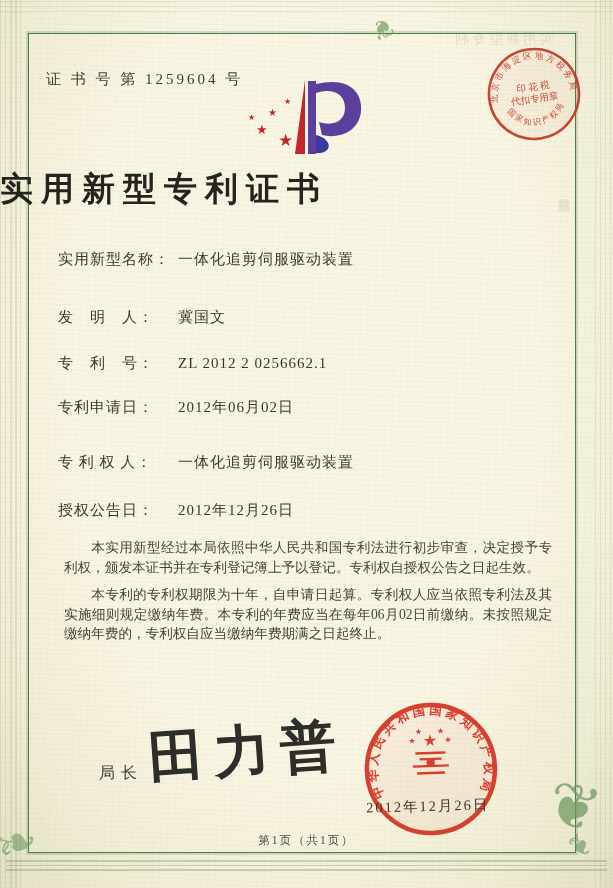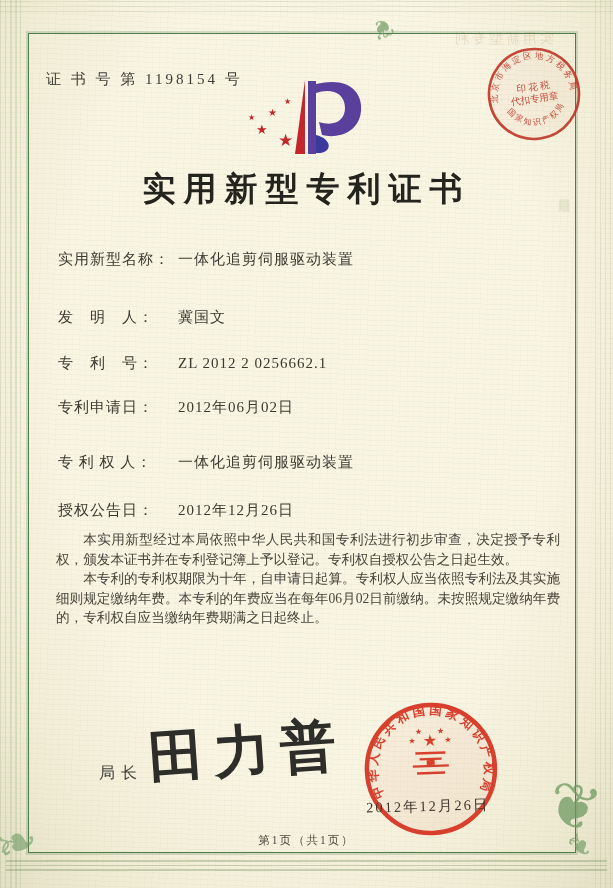--- a/index.html
+++ b/index.html
@@ -32,33 +32,33 @@
     border:1px solid #4e7d4a;
     box-shadow: inset 0 0 0 1px rgba(78,125,74,.0), 0 0 0 2px rgba(78,125,74,.22);
   }
   .ornament { font-family:"DejaVu Sans",sans-serif; color:#6f9a62; line-height:1; }
 
   .cert-no { left:46px; top:70px; font-size:15px; letter-spacing:3px; color:#3d3c36; }
 
   .logo { left:236px; top:76px; width:140px; height:88px; }
 
   .title {
-    left:0; top:167px; width:100%; text-align:center;
+    left:0; top:167px; width:100%; text-align:left;
     font-size:33px; font-weight:700; letter-spacing:8px; color:#24241f;
   }
 
   .field-row { left:58px; font-size:15px; color:#3b3a31; letter-spacing:1px; white-space:nowrap; }
   .field-row .lab { display:inline-block; min-width:120px; }
   .r1{top:250px} .r2{top:308px} .r3{top:354px} .r4{top:398px} .r5{top:453px} .r6{top:501px}
 
   .body-text {
     left:56px; top:530px; width:504px;
     font-size:13.6px; line-height:19.6px; color:#46433a; text-align:justify;
   }
-  .body-text p { text-indent:2em; margin:0; }
+  .body-text p { text-indent:2em; margin:8px; }
 
   .sig-title { left:99px; top:763px; font-size:16px; letter-spacing:6px; color:#3e3e38; }
   .sig-name  {
     left:148px; top:714px; font-size:56px; font-weight:700; letter-spacing:10px;
     color:#2d2d2a; transform:rotate(-4deg); font-family:"DejaVu Serif",serif;
   }
 
   .seal { left:356px; top:696px; width:150px; height:150px; transform:rotate(-2deg); }
   .seal-date {
     left:366px; top:797px; font-size:14.5px; letter-spacing:2px; color:#40362c;
@@ -91,21 +91,21 @@
 
   <div class="abs frame"></div>
   <span class="abs ornament" style="left:372px; top:16px; font-size:26px; opacity:.7; transform:rotate(160deg);">❦</span>
   <span class="abs ornament" style="left:-4px; top:818px; font-size:50px; opacity:.6; transform:rotate(-20deg);">❧</span>
   <span class="abs ornament" style="left:548px; top:776px; font-size:62px; opacity:.75; transform:rotate(14deg);">❦</span>
   <span class="abs ornament" style="left:566px; top:828px; font-size:34px; opacity:.65; transform:rotate(40deg);">❧</span>
 
   <div class="abs ghost">实用新型专利</div>
   <div class="abs ghost-v">中华人民共和国国家知识产权局</div>
 
-  <div class="abs cert-no">证 书 号 第 1198154 号</div>
+  <div class="abs cert-no">证 书 号 第 1259604 号</div>
 
   <svg class="abs logo" viewBox="0 0 140 88">
     <g>
       <text x="20" y="58" font-size="13" fill="#c3272b" font-family="DejaVu Sans">★</text>
       <text x="42" y="70" font-size="17" fill="#c3272b" font-family="DejaVu Sans">★</text>
       <text x="32" y="40" font-size="10" fill="#c3272b" font-family="DejaVu Sans">★</text>
       <text x="48" y="28" font-size="8" fill="#c3272b" font-family="DejaVu Sans">★</text>
       <text x="12" y="44" font-size="8" fill="#c3272b" font-family="DejaVu Sans">★</text>
     </g>
     <g>

